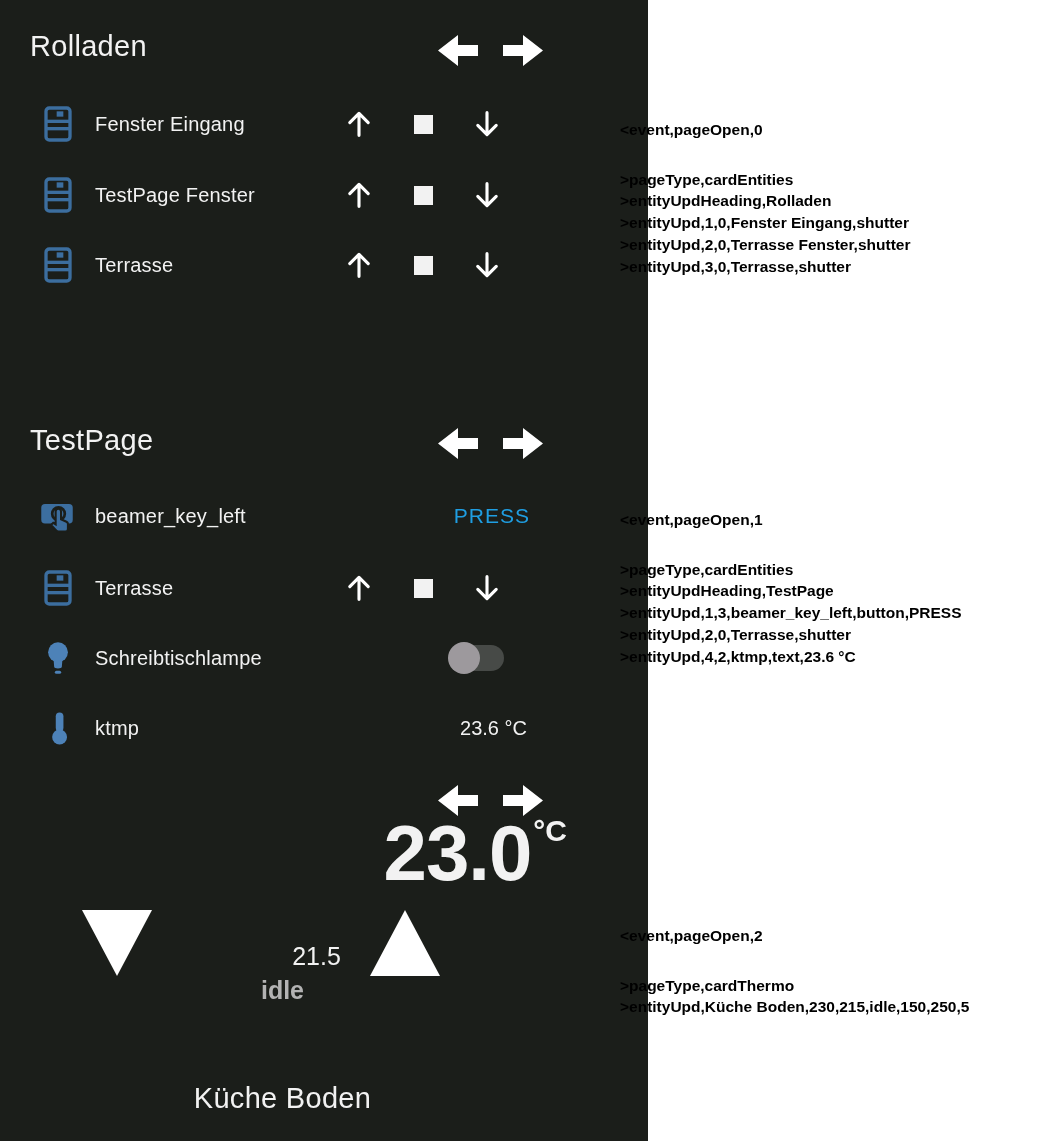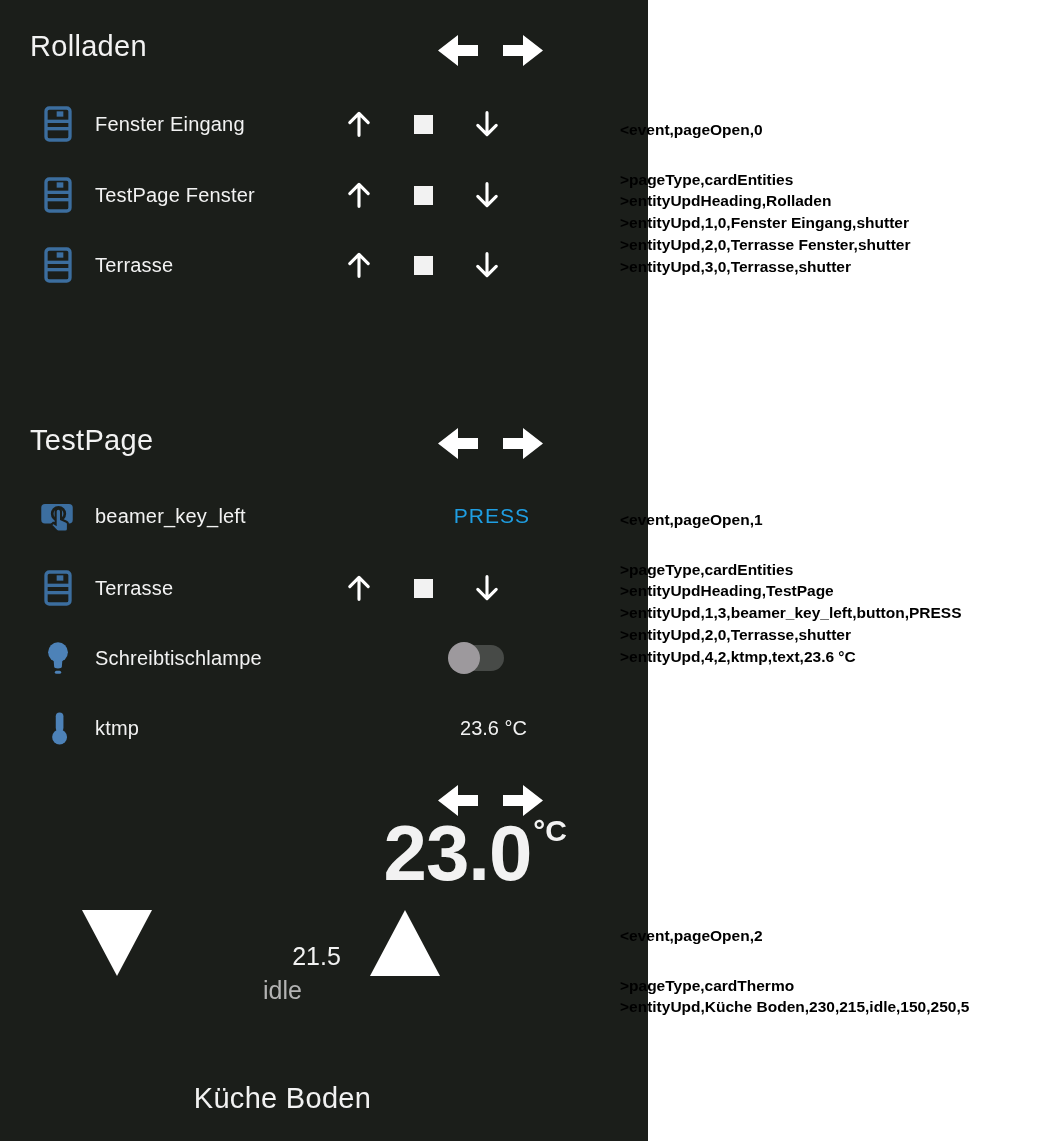--- a/index.html
+++ b/index.html
@@ -63,21 +63,21 @@
   .temp-unit{font-size:30px;font-weight:700;vertical-align:top;position:relative;top:6px;left:2px;}
   .tri-btn{position:absolute;top:908px;width:74px;height:70px;background:none;border:none;padding:0;cursor:pointer;}
   .tri-btn svg{width:74px;height:70px;display:block;}
   .tri-btn.down{left:80px;} .tri-btn.up{left:368px;}
   .setpoint{
     position:absolute;left:0;top:942px;width:565px;text-align:center;
     font-size:25px;color:var(--text-white,#eaeaea);margin-left:34px;
   }
   .status{
     position:absolute;left:0;top:976px;width:565px;text-align:center;
-    font-size:25px;color:var(--muted-gray,#b3b3b3);
+    font-size:25px;color:var(--muted-gray,#b3b3b3);font-weight:bold;
   }
   .thermo-title{
     position:absolute;left:0;top:1082px;width:565px;text-align:center;
     font-size:29px;color:var(--text-white,#ededed);letter-spacing:.3px;
   }
   
   .annotation{
     position:absolute;left:620px;width:420px;color:var(--annotation-color,#000000);
     font-size:15.5px;font-weight:700;line-height:21.7px;white-space:nowrap;margin-top:39px;
   }

